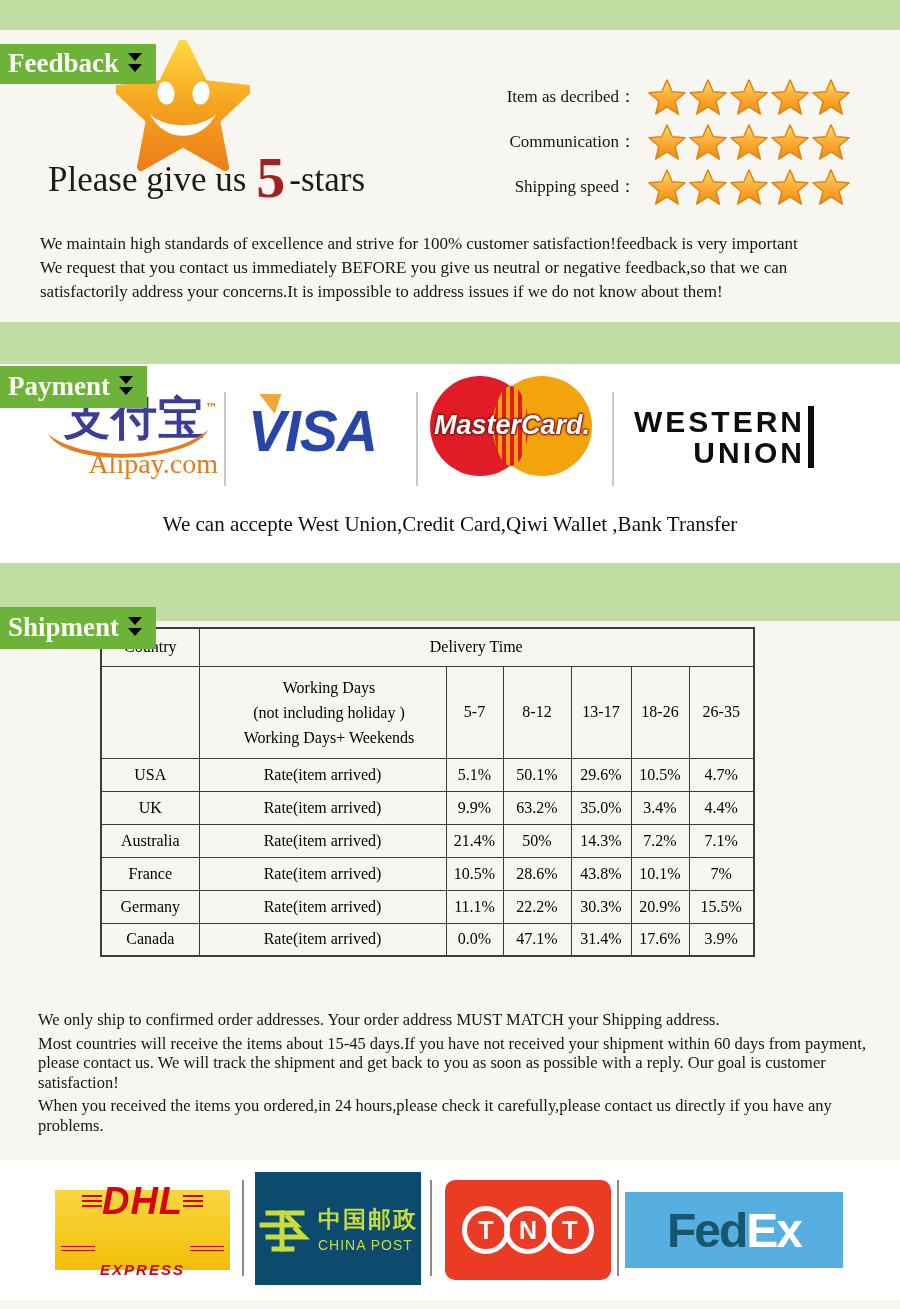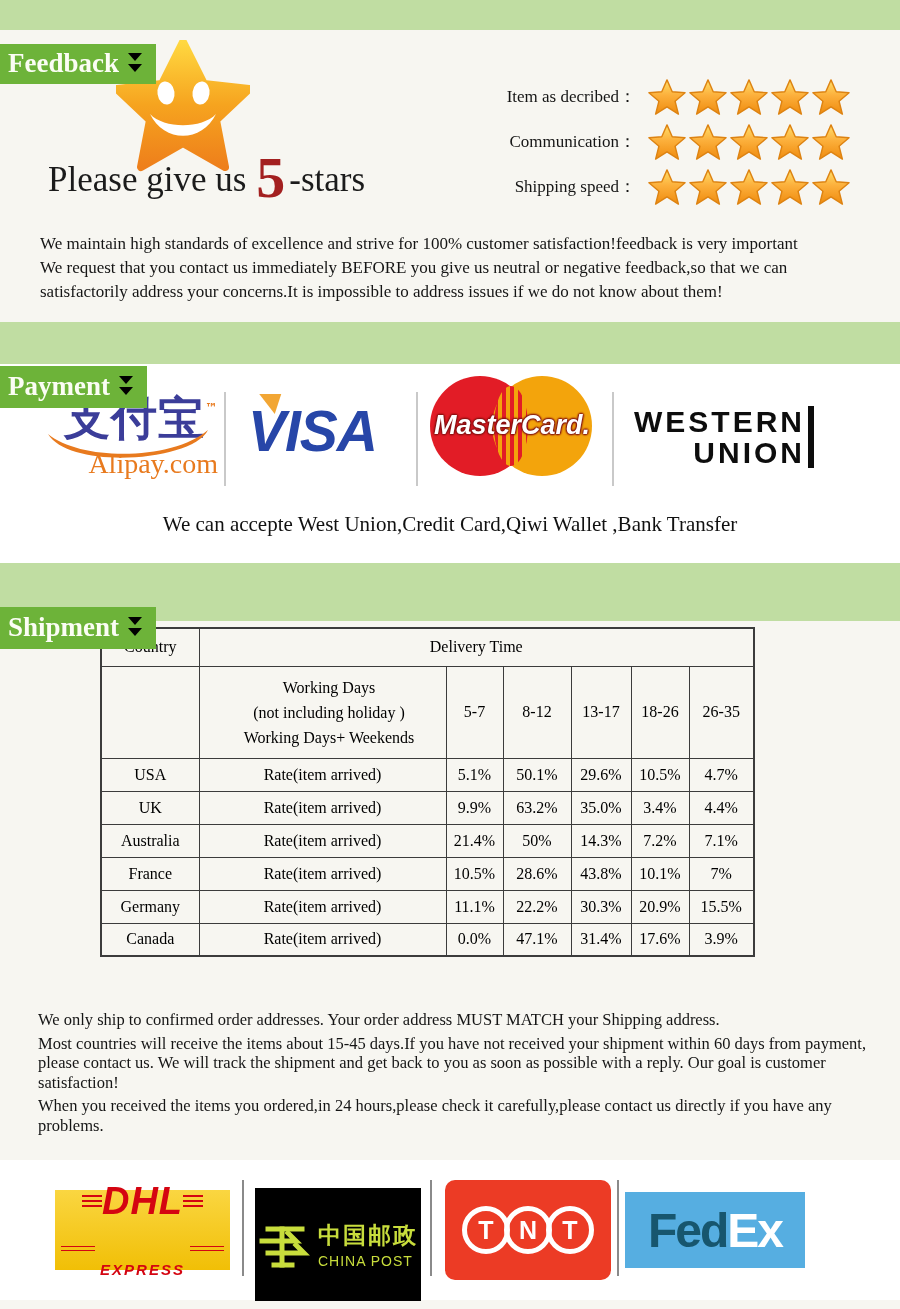--- a/index.html
+++ b/index.html
@@ -67,32 +67,32 @@
   .cdiv { position:absolute; top:20px; width:2px; height:96px; background:#8a8a8a; }
   .dhl { position:absolute; left:55px; top:30px; width:175px; height:80px;
          background:linear-gradient(#fad641,#f1bf06); display:flex; flex-direction:column; justify-content:center; padding:4px 6px; }
   .dhl-main { display:flex; align-items:center; justify-content:center; }
   .dhl-stripes { width:20px; height:12px; background:repeating-linear-gradient(180deg,#d40511 0 2px,transparent 2px 5px); }
   .dhl-text { color:#d40511; font-family:"Liberation Sans", sans-serif; font-style:italic; font-weight:900; font-size:38px; letter-spacing:1px; line-height:36px; }
   .dhl-sub { display:flex; align-items:center; gap:5px; margin-top:2px; }
   .dhl-sub::before, .dhl-sub::after { content:""; flex:1; height:7px;
         background:repeating-linear-gradient(180deg,#d40511 0 1px,transparent 1px 4px); }
   .dhl-express { color:#d40511; font-family:"Liberation Sans", sans-serif; font-style:italic; font-weight:bold; font-size:15px; letter-spacing:2px;margin-top:40px; }
-  .chinapost { position:absolute; left:255px; top:12px; width:166px; height:113px; background:#000000;
-               display:flex; align-items:center; justify-content:center; gap:8px;margin-top:16px; }
+  .chinapost { position:absolute; left:255px; top:12px; width:166px; height:113px; background:#0c4a6e;
+               display:flex; align-items:center; justify-content:center; gap:8px; }
   .cp-emblem { width:52px; height:52px; }
   .cp-right { display:flex; flex-direction:column; }
   .cp-cn { color:#c8dd3c; font-family:"DejaVu Sans", sans-serif; font-weight:bold; font-size:23px; letter-spacing:2px; }
   .cp-en { color:#c8dd3c; font-family:"Liberation Sans", sans-serif; font-size:14px; letter-spacing:1px; margin-top:2px; }
   .tnt { position:absolute; left:445px; top:20px; width:166px; height:100px; background:#ec3b25; border-radius:10px;
          display:flex; align-items:center; justify-content:center; }
   .tnt-ring { width:48px; height:48px; border:5px solid #fff; border-radius:50%; margin:0 -3px;
               display:flex; align-items:center; justify-content:center;
               color:#fff; font-family:"Liberation Sans", sans-serif; font-weight:900; font-size:25px; }
-  .fedex { position:absolute; left:625px; top:32px; width:180px; height:76px; background:#56aee1;
+  .fedex { position:absolute; left:625px; top:32px; width:218px; height:76px; background:#56aee1;
            display:flex; align-items:center; justify-content:center;
            font-family:"Liberation Sans", sans-serif; font-weight:900; font-size:48px; letter-spacing:-2px; }
   .fedex .fd { color:#17566e; }
   .fedex .ex { color:#fff; }
 </style>
 </head>
 <body>
 
 <div class="page">
 

